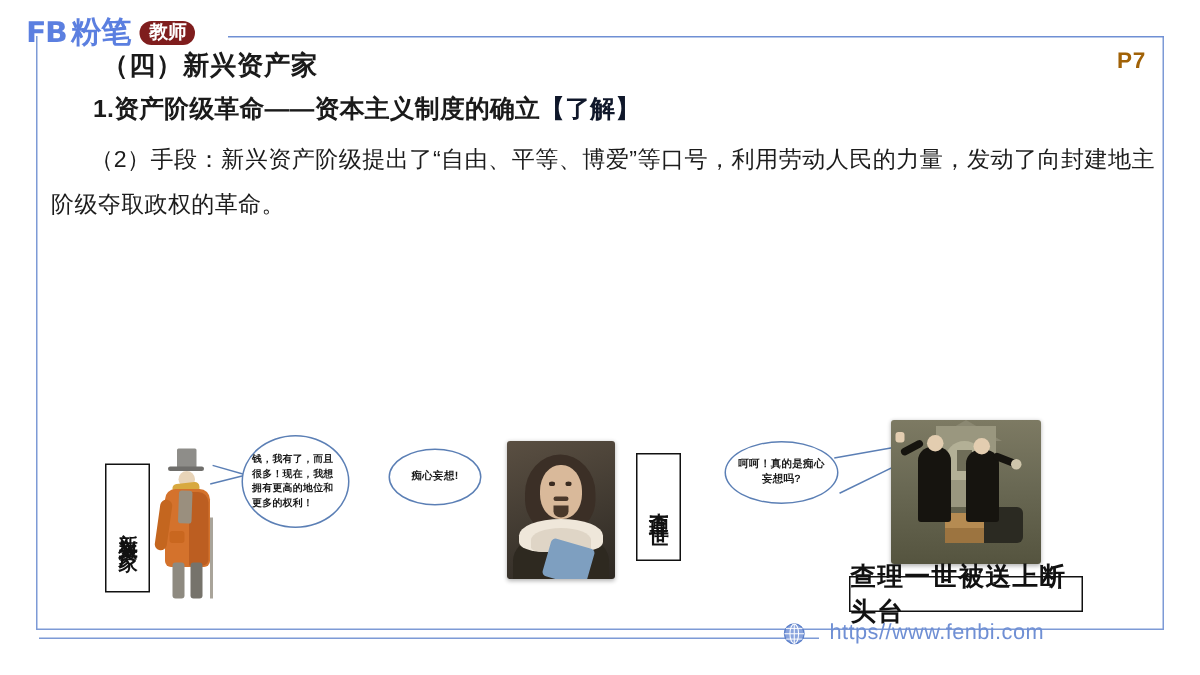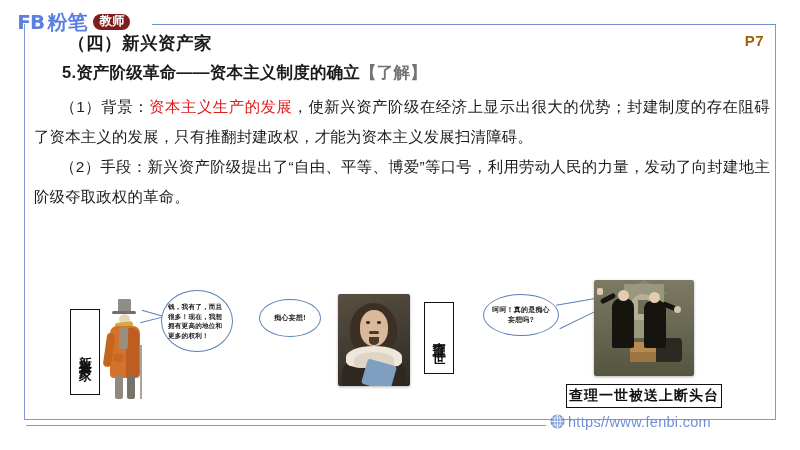--- a/index.html
+++ b/index.html
@@ -72,21 +72,21 @@
     font-size:17.5px;font-weight:bold;color:#1a1a1a;
     letter-spacing:0.5px;
     white-space:nowrap;
   }
   .h2{
     position:absolute;left:62px;top:62px;
     font-size:16.5px;font-weight:bold;color:#1a1a1a;
     letter-spacing:0.2px;
     white-space:nowrap;
   }
-  .h2 .tag{color:#737373;}
+  .h2 .tag{color:#0f172a;}
 
   
   .body-text{
     position:absolute;
     left:34px;top:92px;width:736px;
     font-size:15.4px;line-height:30px;
     color:#1c1c1c;
     text-align:justify;
     letter-spacing:0.2px;
   }
@@ -115,21 +115,21 @@
   #box-capitalist{
     left:70px;top:34px;width:30px;height:86px;
     font-size:13px;
   }
   #box-charles{
     left:424px;top:27px;width:30px;height:72px;
     font-size:13px;
   }
   #box-caption{
     left:566px;top:109px;width:156px;height:24px;
-    font-size:14px;letter-spacing:1px;
+    font-size:17px;letter-spacing:1px;
   }
 
   
   .figure-man{position:absolute;left:104px;top:24px;width:46px;height:100px;}
   .fm{position:absolute;}
   .fm-hat-top{left:14px;top:0px;width:13px;height:13px;background:#8e8d89;border-radius:1px;}
   .fm-hat-brim{left:8px;top:12px;width:24px;height:3px;background:#6f6e6b;border-radius:2px;}
   .fm-head{left:15px;top:15px;width:11px;height:11px;background:#e8d4b8;border-radius:50%;}
   .fm-scarf{left:11px;top:23px;width:18px;height:7px;background:#d8a93f;border-radius:3px;transform:rotate(-6deg);}
   .fm-coat{left:6px;top:27px;width:30px;height:52px;background:#d4722c;border-radius:7px 7px 4px 4px;}
@@ -217,22 +217,22 @@
           border-top:1.4px solid #5b7fb5;transform:rotate(-10deg);}
   .tail-3b{left:558px;top:44px;width:42px;height:2px;
           border-top:1.4px solid #5b7fb5;transform:rotate(-26deg);}
 
   
   .footer-line{
     position:absolute;left:26px;top:425px;width:520px;height:0;
     border-top:1.6px solid #7d9ad6;
   }
   .footer{
-    position:absolute;left:550px;top:414px;
-    display:flex;align-items:flex-start;gap:3px;
+    position:absolute;left:522px;top:414px;
+    display:flex;align-items:flex-end;gap:16px;
   }
   .globe{
     width:15px;height:15px;display:block;
   }
   .footer-url{
     font-size:14.5px;color:#6f8fd4;letter-spacing:0.3px;
     font-family:"Liberation Sans","DejaVu Sans",sans-serif;
   }
 </style>
 </head>
@@ -246,27 +246,24 @@
   <div class="logo">
     <span class="logo-mark">FB</span>
     <span class="logo-word">粉笔</span>
     <span class="logo-badge">教师</span>
   </div>
 
   <div class="page-no">P7</div>
 
   <div class="h1">（四）新兴资产家</div>
   <div class="h2">
-    <span>5.资产阶级革命——资本主义制度的确立</span><span class="tag">【了解】</span>
+    <span>1.资产阶级革命——资本主义制度的确立</span><span class="tag">【了解】</span>
   </div>
 
   <div class="body-text">
-    <p>
-      <span class="ind"></span><span>（1）背景：</span><span class="red">资本主义生产的发展</span><span>，使新兴资产阶级在经济上显示出很大的优势；封建制度的存在阻碍了资本主义的发展，只有推翻封建政权，才能为资本主义发展扫清障碍。</span>
-    </p>
     <p>
       <span class="ind"></span><span>（2）手段：</span><span>新兴资产阶级提出了“自由、平等、博爱”等口号，利用劳动人民的力量，发动了向封建地主阶级夺取政权的革命。</span>
     </p>
   </div>
 
   <div class="illus">
 
     <div class="box-label box-vert" id="box-capitalist">新兴资产家</div>
 
     <div class="figure-man">

